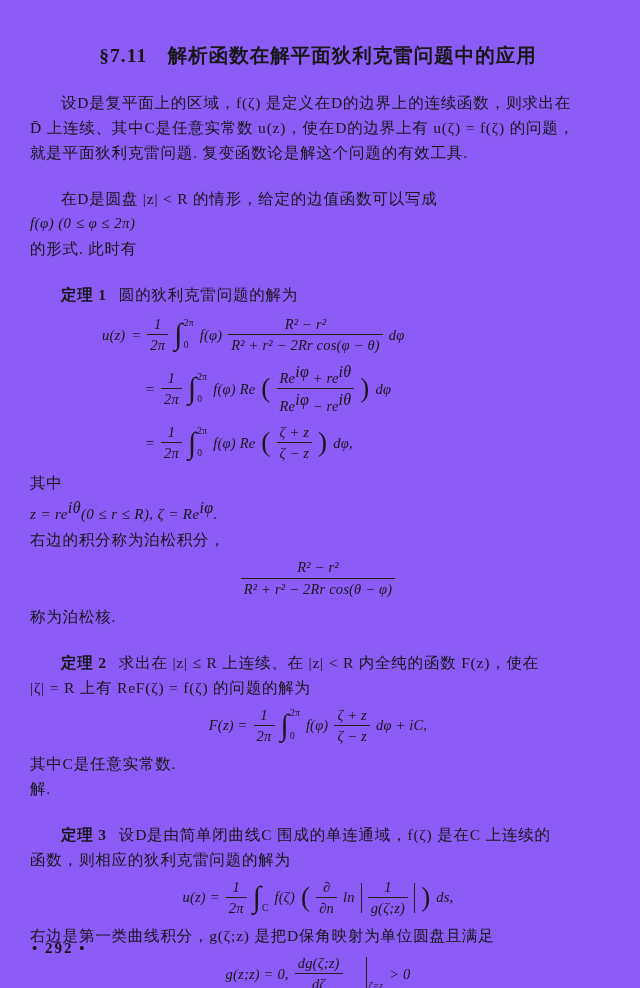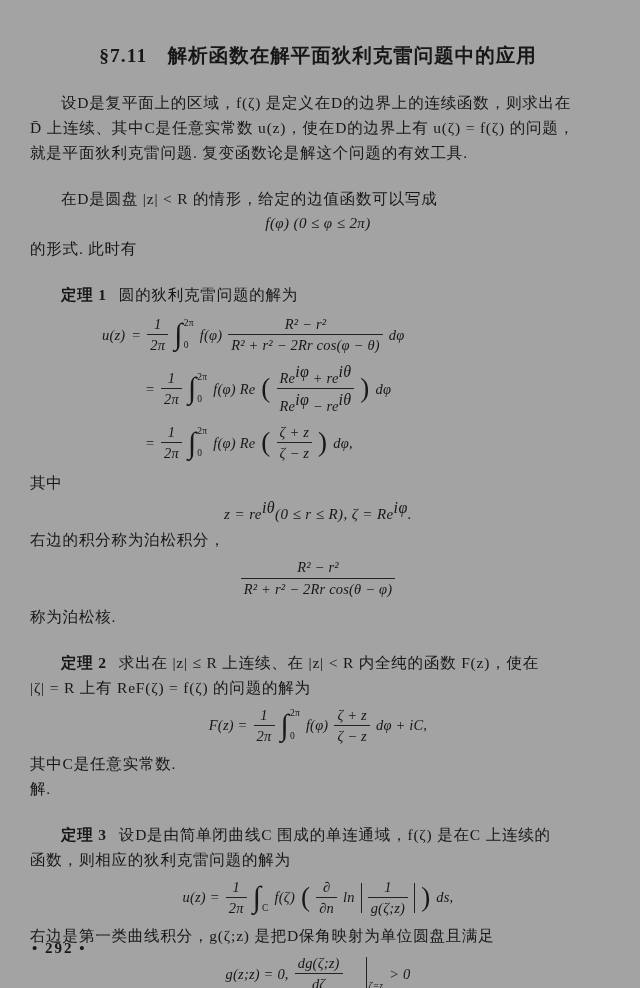--- a/index.html
+++ b/index.html
@@ -3,35 +3,35 @@
 <meta charset="utf-8">
 <style>
   html,body{margin:0;padding:0;}
   body{
     width:640px;height:988px;
     background:#f3f1ec;
     font-family:"Liberation Serif","DejaVu Serif",serif;
   }
   .page{
     position:relative;width:640px;height:988px;
-    background:#a3a3a3;color:#171717;overflow:hidden;
+    background:#8b5cf6;color:#171717;overflow:hidden;
   }
   .content{padding:42px 34px 0 30px;}
   .title{
     font-size:19.5px;font-weight:bold;text-align:center;
     margin:0 0 16px 0;letter-spacing:1px;white-space:nowrap;
   }
   .line{
     font-size:15.5px;line-height:25px;white-space:nowrap;
     letter-spacing:0.8px;
   }
   .indent{padding-left:31px;margin-top:21px;}
   .bold{font-weight:normal;}
   .thmlabel{font-weight:bold;margin-right:12px;}
-  .centerline{text-align:center;}
+  .centerline{text-align:left;}
   .mathtext{font-style:italic;letter-spacing:0.4px;font-size:15px;}
   sup.s{font-size:16px;font-style:italic;}
   
   .eqrow{
     display:flex;align-items:center;column-gap:6px;
     font-size:14.5px;font-style:italic;line-height:1.25;
     letter-spacing:0.2px;white-space:nowrap;
   }
   .eqcenter{justify-content:center;margin:6px 0;}
   .eq1block{margin:6px 0 4px 72px;}

